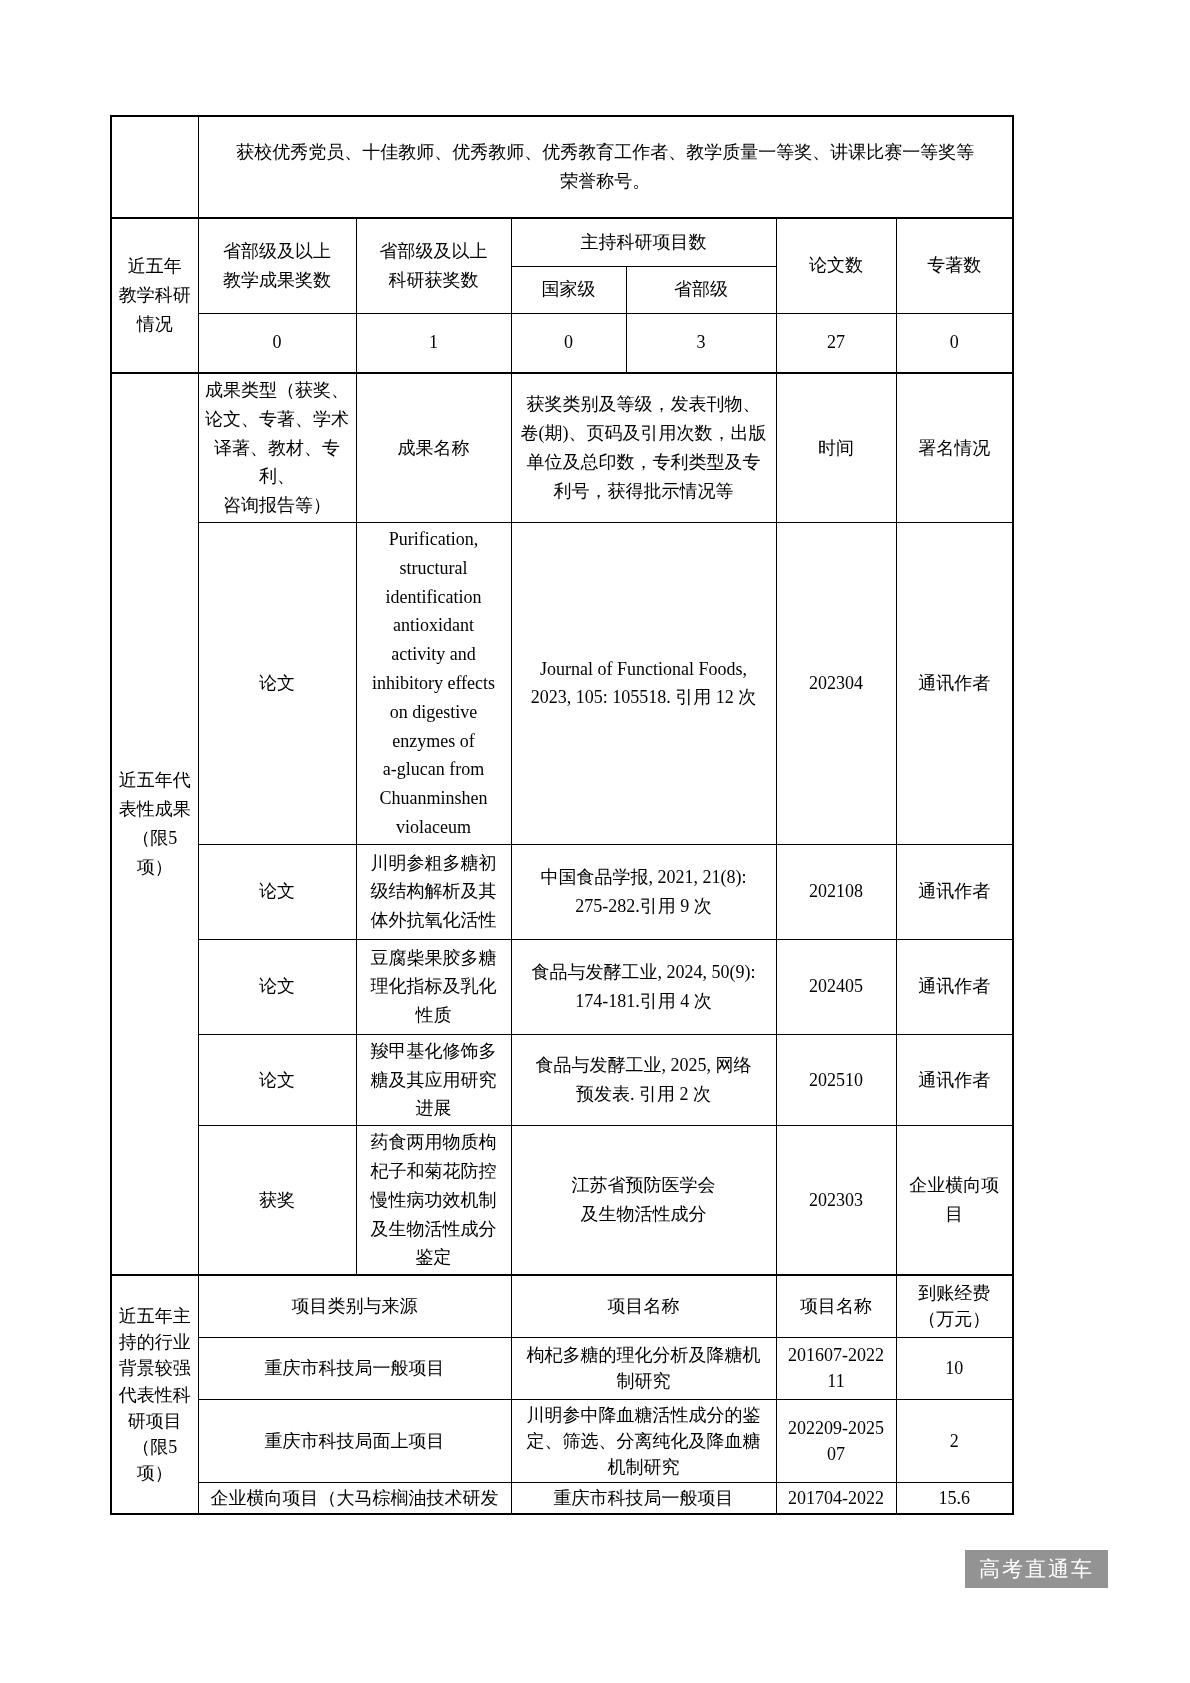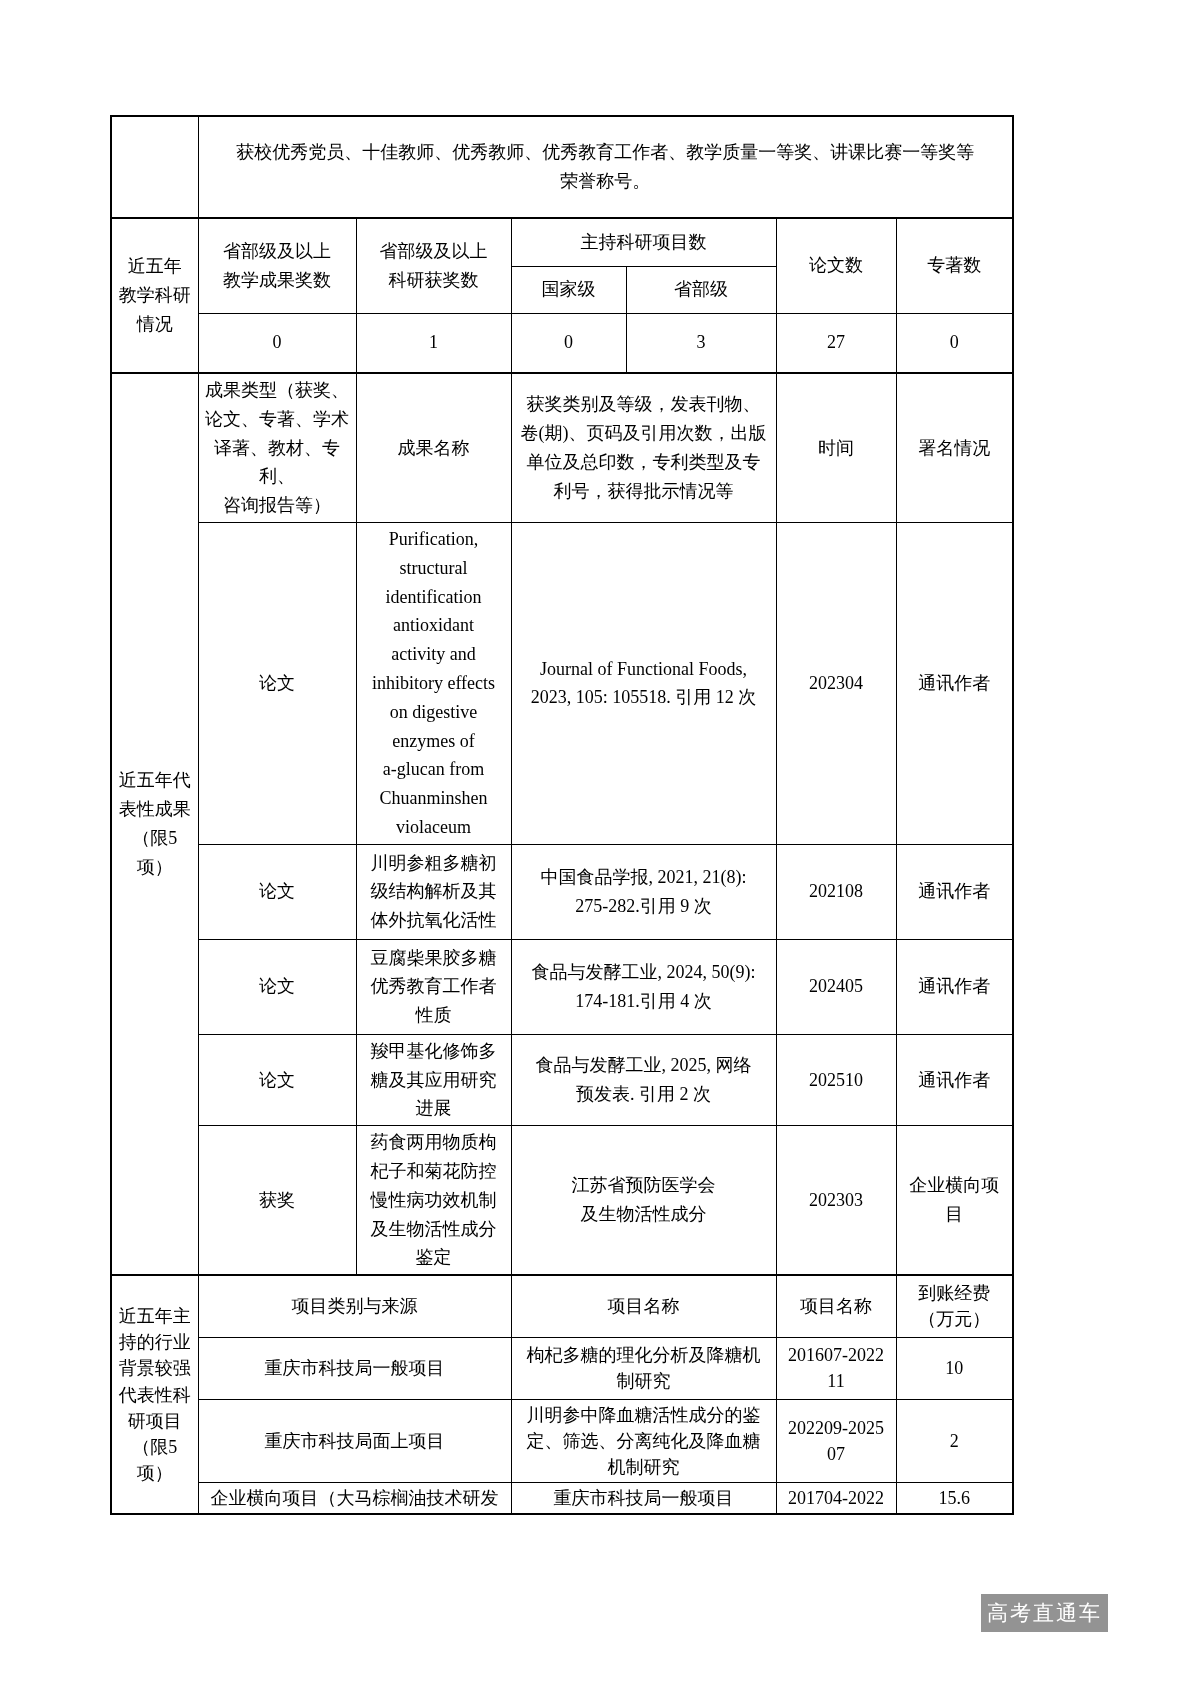--- a/index.html
+++ b/index.html
@@ -46,25 +46,25 @@
     left: 0;
     top: 1478px;
     width: 100%;
     text-align: center;
     font-size: 17px;
     font-family: "Liberation Serif", "DejaVu Serif", serif;
   }
   .watermark {
     position: absolute;
     right: 82px;
-    top: 1594px;
+    top: 1550px;
     background: rgba(128,128,128,0.85);
     color: #ffffff;
     font-size: 21px;
-    padding: 5px 6px;
+    padding: 5px 14px;
     font-family: "Liberation Sans", "DejaVu Sans", sans-serif;
     letter-spacing: 2px;
   }
 </style>
 </head>
 <body>
 
 <div class="page">
 
   <table class="doc">
@@ -150,21 +150,21 @@
 级结构解析及其
 体外抗氧化活性</td>
       <td colspan="2">中国食品学报, 2021, 21(8):
 275-282.引用 9 次</td>
       <td>202108</td>
       <td>通讯作者</td>
     </tr>
     <tr style="height:95px">
       <td>论文</td>
       <td>豆腐柴果胶多糖
-优秀教育工作者
+理化指标及乳化
 性质</td>
       <td colspan="2">食品与发酵工业, 2024, 50(9):
 174-181.引用 4 次</td>
       <td>202405</td>
       <td>通讯作者</td>
     </tr>
     <tr style="height:83px">
       <td>论文</td>
       <td>羧甲基化修饰多
 糖及其应用研究

